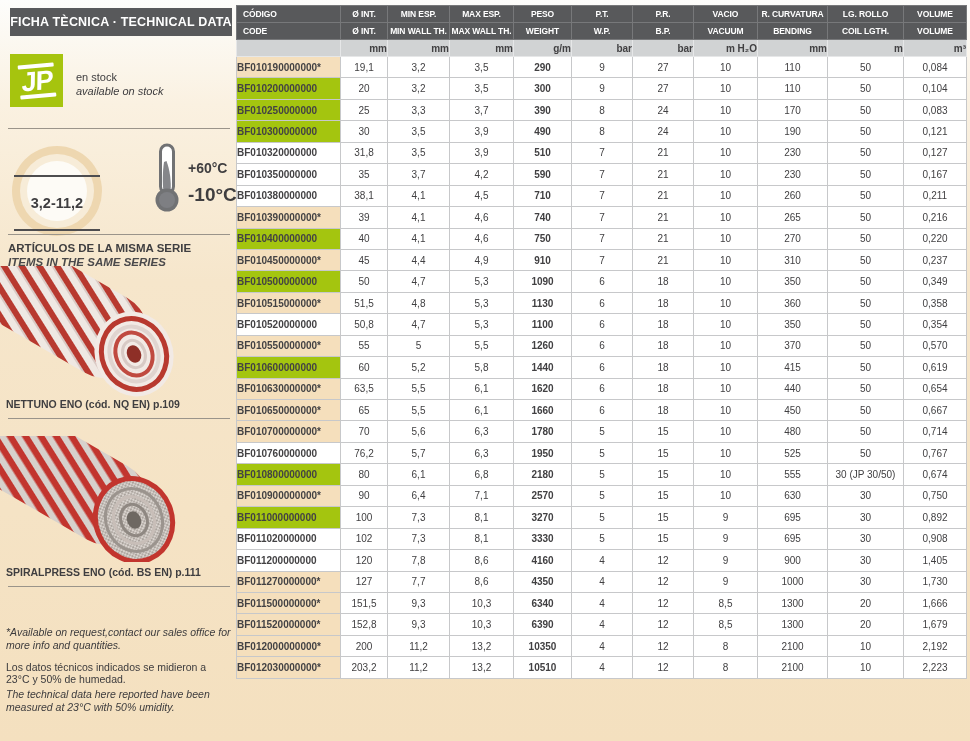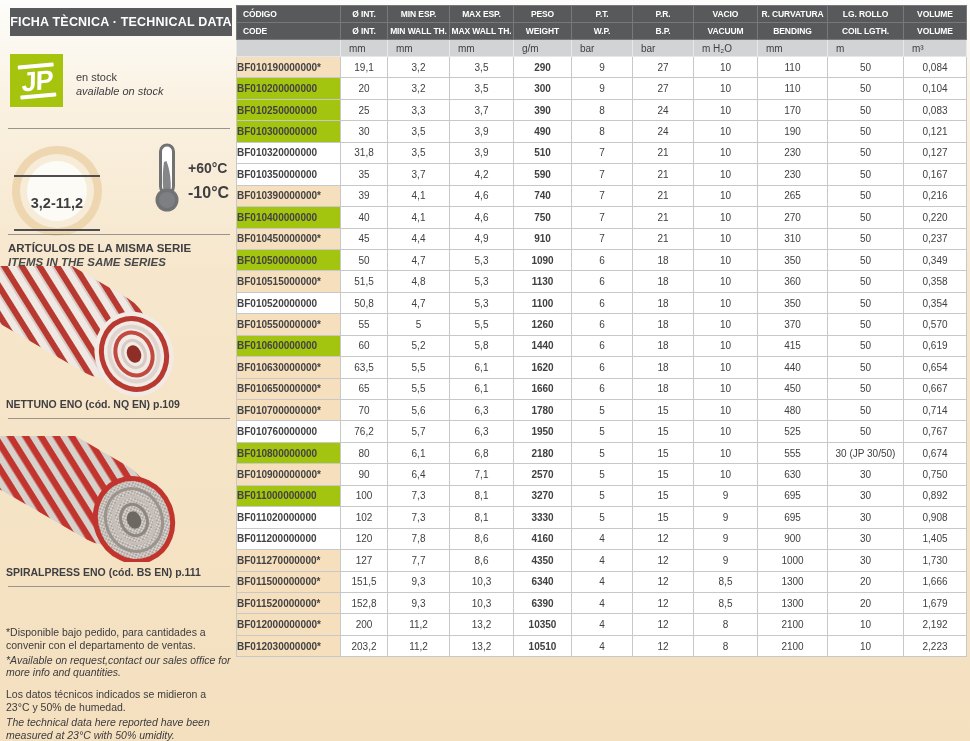--- a/index.html
+++ b/index.html
@@ -33,41 +33,41 @@
   }
   .badge-mid { width:74px; height:74px; border-radius:50%; background:#f7ecd8; display:flex; align-items:center; justify-content:center; }
   .badge-in { width:60px; height:60px; border-radius:50%; background:#fdfbf6; }
   .badge-label {
     position:absolute; left:14px; top:175px; width:86px; text-align:center;
     font-size:14.5px; font-weight:700; color:#3f3e40;
     border-top:2px solid #4e4d4f; border-bottom:2px solid #4e4d4f; padding:18px 0;
   }
   .thermo { position:absolute; left:150px; top:142px; }
   .temp-max { position:absolute; left:188px; top:160px; font-size:14px; font-weight:700; color:#3f3e40; }
-  .temp-min { position:absolute; left:188px; top:184px; font-size:16px; font-weight:700; color:#3f3e40; }
+  .temp-min { position:absolute; left:188px; top:184px; font-size:19px; font-weight:700; color:#3f3e40; }
   .series-title { position:absolute; left:8px; top:241px; font-size:11.5px; font-weight:700; color:#3f3e40; line-height:1.22; }
   .series-title .en { font-style:italic; color:#4a494b; }
   .hose-box { position:absolute; overflow:hidden; }
   .caption { position:absolute; width:224px; font-size:10.5px; font-weight:700; color:#3f3e40; }
   .footnotes { position:absolute; left:6px; top:626px; width:226px; font-size:10.5px; color:#3c3b3d; line-height:1.22; }
   .footnotes p { margin-bottom:2px; }
   .footnotes .it { font-style:italic; margin-bottom:9px; }
   .footnotes .it2 { font-style:italic; }
   
   .tblwrap { position:absolute; left:236px; top:5px; width:830px; }
   table { border-collapse:collapse; width:731px; table-layout:fixed; }
   thead th {
     background:var(--table-header-bg,#58595b); color:#fff;
     font-size:8.5px; font-weight:700; height:17px; text-align:center;
     border:1px solid #77787a; letter-spacing:-.1px; overflow:hidden; white-space:nowrap;
   }
   thead th.first { text-align:left; padding-left:6px; }
   tr.units td {
-    background:var(--units-row-bg,#d1d3d4); color:#414042; font-weight:400;
-    font-size:10px; height:17px; text-align:left; border:1px solid #e6e7e8;padding-left:8px;
+    background:var(--units-row-bg,#d1d3d4); color:#414042; font-weight:700;
+    font-size:10px; height:17px; text-align:right; border:1px solid #e6e7e8;padding-left:8px;
   }
   tbody td {
     background:#fff; font-size:10px; color:#414042; text-align:center;
     height:21.45px; border:1px solid #c7c8ca; overflow:hidden; white-space:nowrap;
   }
   tbody td.c-code { text-align:left; font-weight:700; color:#434244; }
   tbody td.c-peso { font-weight:700; }
   tbody tr.green td.c-code { background:var(--row-green,#a4c50f); }
   tbody tr.tan td.c-code { background:var(--row-tan,#f5dfbc); }
 </style>
@@ -165,21 +165,20 @@
         <ellipse rx="20" ry="24" fill="none" stroke="#c8beb8" stroke-width="3"></ellipse>
         <ellipse rx="13" ry="16" fill="none" stroke="#8f8882" stroke-width="3"></ellipse>
         <ellipse rx="7" ry="9" fill="#6e6862"></ellipse>
       </g>
     </svg>
   </div>
   <div class="caption" style="left:6px;top:566px">SPIRALPRESS ENO (cód. BS EN) p.111</div>
   <div class="divider" style="top:586px"></div>
 
   <div class="footnotes">
-    <p>*Disponible bajo pedido, para cantidades a convenir con el departamento de ventas.</p>
     <p class="it">*Available on request,contact our sales office for more info and quantities.</p>
     <p>Los datos técnicos indicados se midieron a 23°C y 50% de humedad.</p>
     <p class="it2">The technical data here reported have been measured at 23°C with 50% umidity.</p>
   </div>
 
   <div class="tblwrap">
     <table>
         <colgroup>
           <col style="width: 104px;">
           <col style="width: 47px;">
@@ -306,20 +305,33 @@
             <td>3,7</td>
             <td>4,2</td>
             <td class="c-peso">590</td>
             <td>7</td>
             <td>21</td>
             <td>10</td>
             <td>230</td>
             <td>50</td>
             <td>0,167</td>
           </tr>
+          <tr class="white">
+            <td class="c-code">BF010380000000</td>
+            <td>38,1</td>
+            <td>4,1</td>
+            <td>4,5</td>
+            <td class="c-peso">710</td>
+            <td>7</td>
+            <td>21</td>
+            <td>10</td>
+            <td>260</td>
+            <td>50</td>
+            <td>0,211</td>
+          </tr>
           <tr class="tan">
             <td class="c-code">BF010390000000*</td>
             <td>39</td>
             <td>4,1</td>
             <td>4,6</td>
             <td class="c-peso">740</td>
             <td>7</td>
             <td>21</td>
             <td>10</td>
             <td>265</td>

